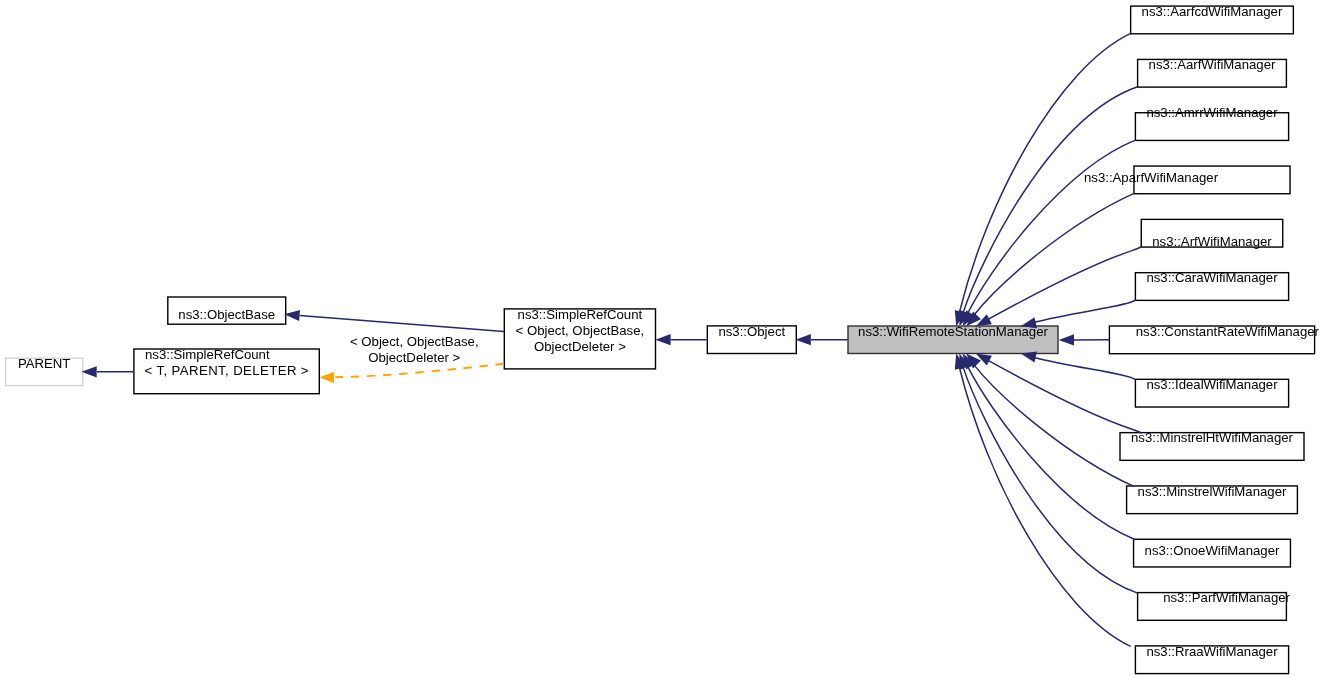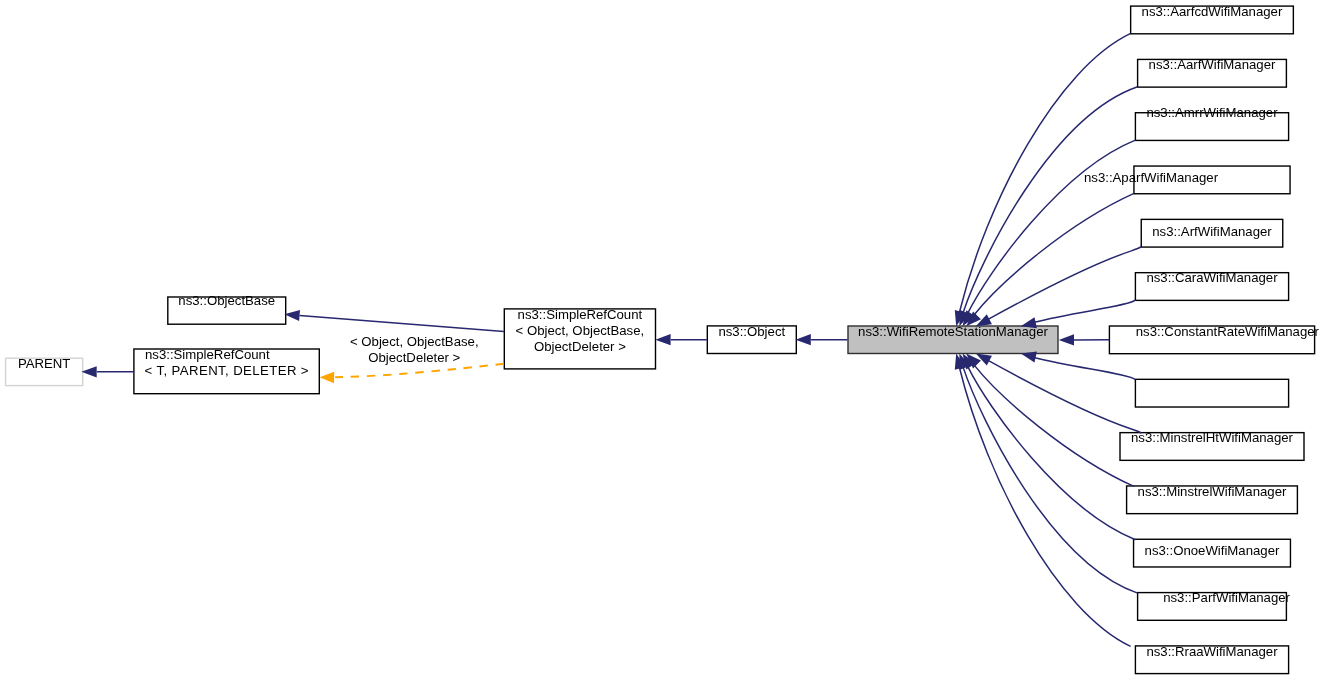--- a/index.html
+++ b/index.html
@@ -73,30 +73,31 @@
 <polygon class="ah" points="966.20,353.60 980.98,360.46 973.06,368.38"></polygon>
 <path class="e" d="M 1135.40,539.70 C 1060.84,509.74 988.36,408.16 967.80,366.60"></path>
 <polygon class="ah" points="962.50,353.60 975.60,363.28 966.25,369.45"></polygon>
 <path class="e" d="M 1137.60,593.10 C 1050.88,563.11 980.80,420.33 963.09,367.12"></path>
 <polygon class="ah" points="959.30,353.60 970.39,365.54 960.06,369.87"></polygon>
 <path class="e" d="M 1130.65,646.40 C 1056.97,611.34 986.65,478.68 959.36,367.29"></path>
 <polygon class="ah" points="956.20,353.60 965.59,366.91 954.78,369.83"></polygon>
 </svg>
 <div class="node " style="left:5.60px;top:358.20px;width:77.10px;height:28px"><span style="">PARENT</span></div>
 <div class="node " style="left:133.90px;top:349.00px;width:185.40px;height:44.70px"><span style="margin-right:38.6px;">ns3::SimpleRefCount</span><span style="letter-spacing:0.4px;margin-right:-0.4px;">&lt; T, PARENT, DELETER &gt;</span></div>
-<div class="node " style="left:167.80px;top:294px;width:117.90px;height:30px"><span style="">ns3::ObjectBase</span></div>
+<div class="node " style="left:167.80px;top:308px;width:117.90px;height:30px"><span style="">ns3::ObjectBase</span></div>
 <div class="node " style="left:504.30px;top:308.90px;width:151.20px;height:60.00px"><span style="">ns3::SimpleRefCount</span><span style="">&lt; Object, ObjectBase,</span><span style="">ObjectDeleter &gt;</span></div>
 <div class="node " style="left:707.30px;top:325.90px;width:89.00px;height:27.60px"><span style="">ns3::Object</span></div>
 <div class="node " style="left:848.00px;top:326.00px;width:210.00px;height:27.50px"><span style="">ns3::WifiRemoteStationManager</span></div>
 <div class="node " style="left:1130.65px;top:6.10px;width:162.70px;height:27.70px"><span style="">ns3::AarfcdWifiManager</span></div>
 <div class="node " style="left:1137.60px;top:59.42px;width:148.80px;height:27.70px"><span style="">ns3::AarfWifiManager</span></div>
 <div class="node " style="left:1135.40px;top:112.73px;width:153.20px;height:14px"><span style="">ns3::AmrrWifiManager</span></div>
 <div class="node " style="left:1073px;top:166.05px;width:156.10px;height:41px"><span style="">ns3::AparfWifiManager</span></div>
-<div class="node " style="left:1141.25px;top:218px;width:141.50px;height:44px"><span style="">ns3::ArfWifiManager</span></div>
+<div class="node " style="left:1141.25px;top:228px;width:141.50px;height:44px"><span style="">ns3::ArfWifiManager</span></div>
 <div class="node " style="left:1135.40px;top:272.68px;width:153.20px;height:27.70px"><span style="">ns3::CaraWifiManager</span></div>
 <div class="node " style="left:1109.40px;top:326.00px;width:236px;height:27.70px"><span style="">ns3::ConstantRateWifiManager</span></div>
+<div class="node " style="left:1135.40px;top:379.32px;width:153.20px;height:27.70px"><span style="">ns3::IdealWifiManager</span></div>
 <div class="node " style="left:1120.00px;top:432.64px;width:184.00px;height:27.70px"><span style="">ns3::MinstrelHtWifiManager</span></div>
 <div class="node " style="left:1126.60px;top:485.95px;width:170.80px;height:27.70px"><span style="">ns3::MinstrelWifiManager</span></div>
 <div class="node " style="left:1133.55px;top:539.27px;width:156.90px;height:40px"><span style="">ns3::OnoeWifiManager</span></div>
 <div class="node " style="left:1137.60px;top:592.59px;width:178px;height:27.70px"><span style="">ns3::ParfWifiManager</span></div>
 <div class="node " style="left:1135.40px;top:645.90px;width:153.20px;height:27.70px"><span style="">ns3::RraaWifiManager</span></div>
 <div class="edgelabel" style="left:314.25px;top:334.0px;width:200px;"><div>&lt; Object, ObjectBase,</div><div>ObjectDeleter &gt;</div></div>
 </div>
 
 </body></html>

